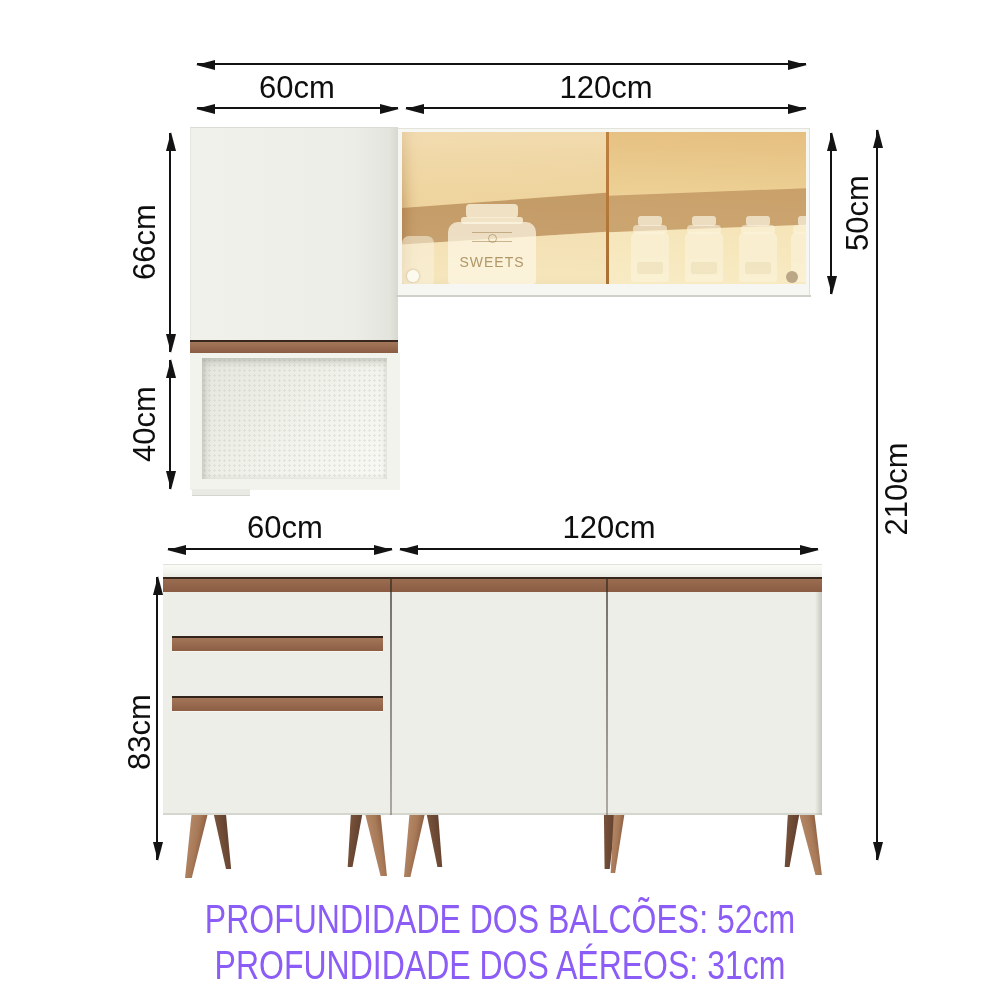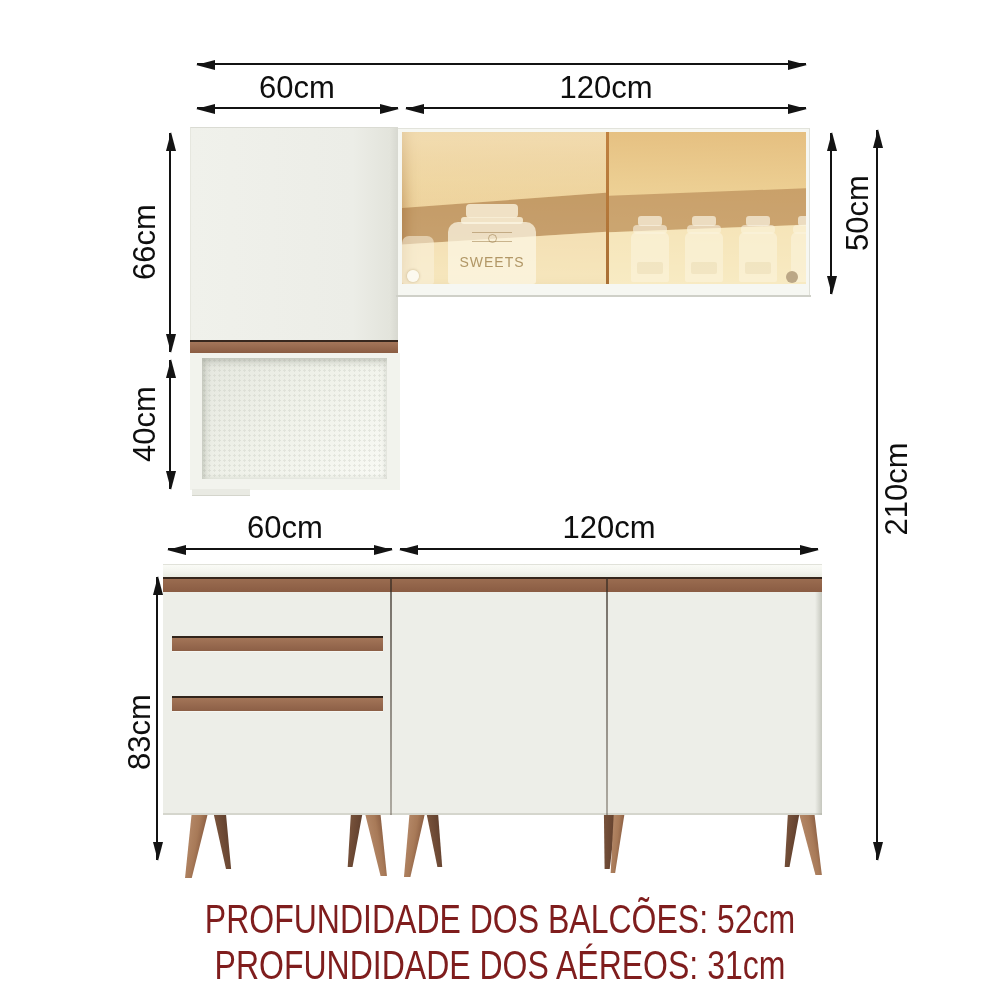--- a/index.html
+++ b/index.html
@@ -115,21 +115,21 @@
     border-top:2px solid rgba(40,30,22,.9); box-shadow:0 1px 0 rgba(255,255,255,.45); }
   .seam { position:absolute; top:577px; width:2px; height:238px;
     background:linear-gradient(180deg,rgba(50,40,32,.65),rgba(95,85,72,.45)); }
 
   .leg { position:absolute; top:815px; transform-origin:top center;
     clip-path:polygon(12% 0,88% 0,66% 100%,34% 100%); }
   .leg.wood { background:linear-gradient(90deg,#b68a6a 0%,#a87a58 55%,#84573d 100%); }
   .leg.darkw { background:linear-gradient(90deg,#7c563e,#5f3e2c); }
 
   
-  .notes { position:absolute; left:0; top:896px; width:1000px; text-align:center; color:#7f1d1d; }
+  .notes { position:absolute; left:0; top:896px; width:1000px; text-align:center; color:#8b5cf6; }
   .nline { font-size:40px; line-height:46px; white-space:nowrap;
     transform:scaleX(0.8); transform-origin:center; }
 </style>
 </head>
 <body>
 
 <div class="canvas">
 
   <div class="ah" style="left:197px;top:63px;width:609px;"></div>
 

